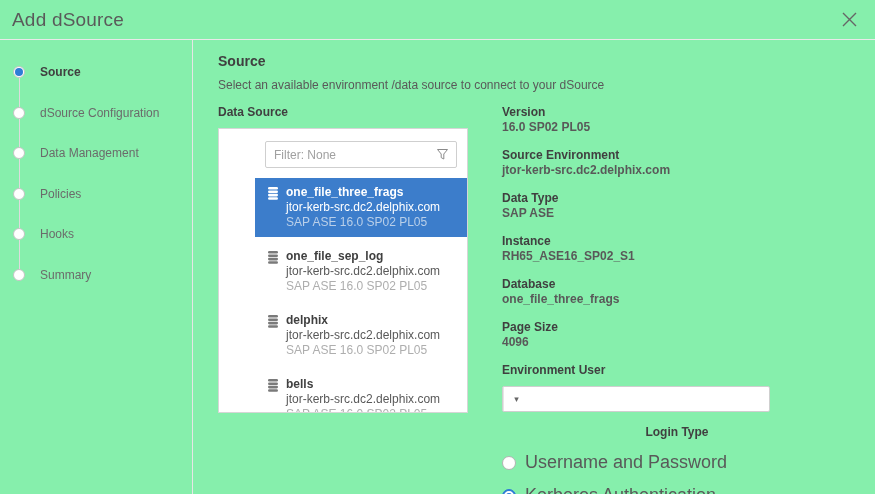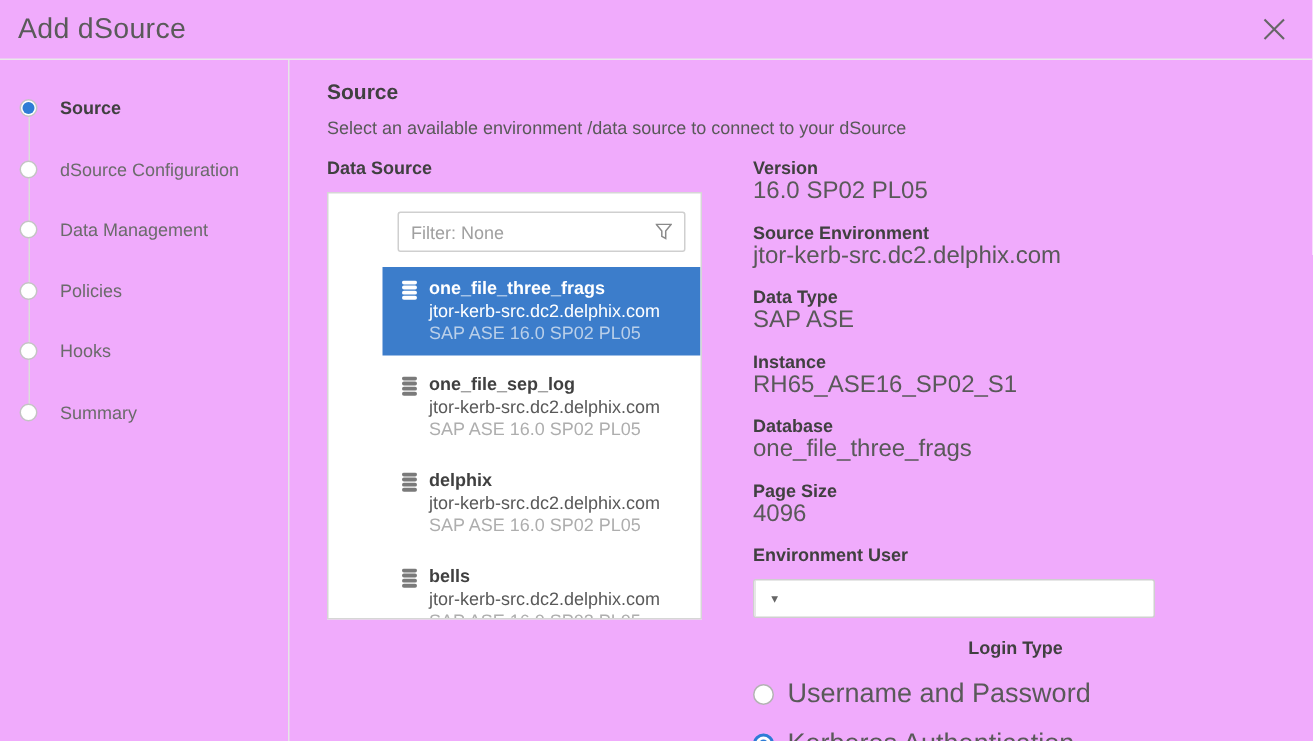--- a/index.html
+++ b/index.html
@@ -3,21 +3,21 @@
 <meta charset="utf-8">
 <style>
   * { margin: 0; padding: 0; box-sizing: border-box; }
   html, body { background: #fff; }
   body {
     font-family: "Liberation Sans", sans-serif;
     width: 875px; height: 494px;
     color: #595959;
     overflow: hidden;
   }
-  .dialog { width: 875px; height: 494px; background: #f0abfc; position: relative; }
+  .dialog { width: 875px; height: 494px; background: #86efac; position: relative; }
 
   
   .dlg-header {
     height: 40px;
     border-bottom: 1px solid #e9e9e9;
     display: flex; align-items: center;
     padding: 0 18px 0 12px;
     position: relative;
   }
   .dlg-title { font-size: 19px; font-weight: 400; color: #5a5a5a; letter-spacing: .2px; }
@@ -108,21 +108,21 @@
   .src-text { margin-left: 8px; }
   .src-name { font-size: 12px; font-weight: bold; color: #404040; line-height: 15px; }
   .src-host { font-size: 12px; color: #595959; line-height: 15px; }
   .src-ver  { font-size: 12px; color: #aeaeae; line-height: 15px; }
   .src-item.selected .src-name,
   .src-item.selected .src-host { color: #ffffff; }
   .src-item.selected .src-ver { color: #b9cfe9; }
 
   
   .detail-field { margin-bottom: 13px; }
-  .detail-value { font-size: 16px; color: #595959; line-height: 15px; }
+  .detail-value { font-size: 12px; color: #595959; line-height: 15px; font-weight: bold; }
 
   .select-box {
     margin-top: 8px; width: 268px; height: 26px;
     border: 1px solid #cfcfcf; border-radius: 2px;
     display: flex; align-items: center;
     cursor: pointer; background: #fff;
   }
   .select-value { flex: 1; font-size: 12px; color: #595959; padding-left: 10px; }
   .select-caret {
     width: 26px; height: 100%;

